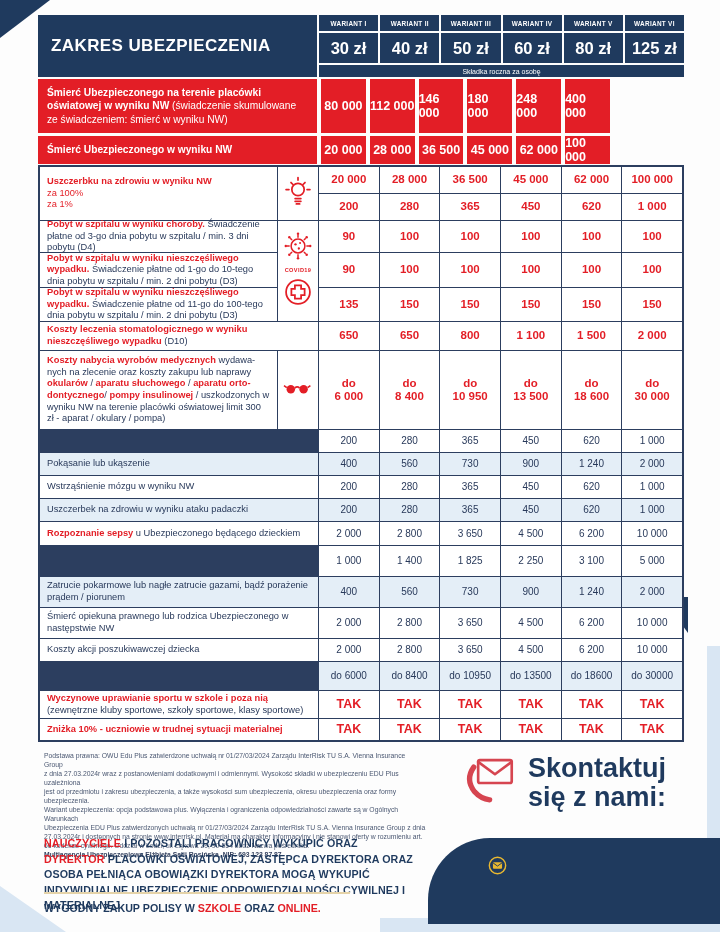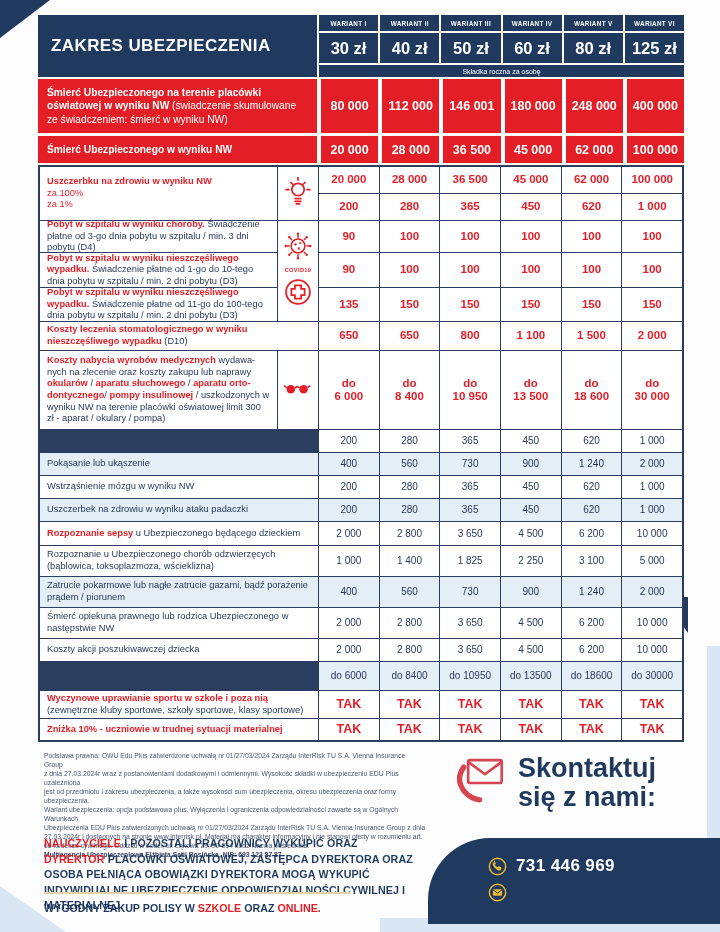--- a/index.html
+++ b/index.html
@@ -20,21 +20,21 @@
   .doc{position:absolute;left:38px;top:15px;width:646px;}
 
   
   .header-grid{display:grid;grid-template-columns:279px repeat(6,1fr);grid-template-rows:16px 30px 12px;gap:2px;width:646px;}
   .hd-left{grid-column:1;grid-row:1/4;background:var(--navy);color:#fff;font-weight:bold;font-size:17px;letter-spacing:.4px;display:flex;align-items:center;padding-left:13px;}
   .hd-variant{background:var(--navy);color:#fff;font-size:6.4px;font-weight:bold;letter-spacing:.3px;display:flex;align-items:center;justify-content:center;}
   .hd-price{background:var(--navy);color:#fff;font-size:16.5px;font-weight:bold;display:flex;align-items:center;justify-content:center;}
   .hd-note{background:var(--navy);color:#fff;font-size:7px;display:flex;align-items:center;justify-content:center;}
 
   
-  .red-grid{display:grid;grid-template-columns:279px repeat(6,1fr);gap:4px;width:646px;}
+  .red-grid{display:grid;grid-template-columns:279px repeat(6,1fr);gap:4px;width:572px;}
   #red1{height:54px;margin-top:2px;}
   #red2{height:27px;margin-top:3px;}
   .red-cell{background:var(--red);}
   .red-label{padding:4px 9px;font-size:10.2px;line-height:1.28;display:flex;align-items:center;}
   .red-val{font-weight:bold;font-size:12.5px;color:#fff;display:flex;align-items:center;justify-content:center;}
 
   
   .main-grid{display:grid;grid-template-columns:237px 40px repeat(6,1fr);gap:1px;background:var(--line);border:2px solid var(--line);width:646px;margin-top:2px;}
   .cell{background:#fff;}
   .cell.tint{background:var(--tint);}
@@ -53,21 +53,21 @@
   .run-w{color:#fff;}
 
   .covid-label{font-size:5.6px;font-weight:bold;color:var(--red);letter-spacing:.4px;line-height:1;}
 
   
   .legal{position:absolute;left:44px;top:751px;width:382px;font-size:6.8px;line-height:1.33;color:#4b5872;}
   #legal-lines{white-space:pre-line;}
   .legal-bold{font-weight:bold;color:#35425f;}
 
   
-  .contact-head{position:absolute;left:448px;top:753px;display:flex;align-items:flex-start;}
+  .contact-head{position:absolute;left:458px;top:753px;display:flex;align-items:flex-start;}
   .contact-icon svg{width:58px;height:53px;display:block;}
   .contact-title{font-size:27px;font-weight:bold;color:var(--navy);line-height:1.07;margin-left:12px;margin-top:1px;}
 
   
   .teachers{position:absolute;left:44px;top:836px;width:374px;font-size:10.7px;font-weight:bold;line-height:1.45;letter-spacing:.1px;}
   .divider{position:absolute;left:44px;top:892px;width:306px;border-top:2px solid #e5d3a8;}
   .purchase{position:absolute;left:44px;top:902px;width:374px;font-size:10.7px;font-weight:bold;}
 
   
   .contact-box{position:absolute;left:428px;top:838px;width:292px;height:86px;background:var(--navy);border-top-left-radius:62px;padding:18px 0 0 60px;}
@@ -102,21 +102,21 @@
         <div class="hd-price" style="grid-area: 2 / 6;">80 zł</div>
         <div class="hd-price" style="grid-area: 2 / 7;">125 zł</div>
         <div class="hd-note" style="grid-area: 3 / 2 / auto / 8;">Składka roczna za osobę</div>
       </div>
     <div class="red-grid" id="red1">
         <div class="red-cell red-label">
           <span class="runs"><span class="run-wb">Śmierć Ubezpieczonego na terenie placówki oświatowej w wyniku NW </span><span class="run-w">(świadczenie skumulowane ze świadczeniem: śmierć w wyniku NW)</span></span>
         </div>
         <div class="red-cell red-val">80 000</div>
         <div class="red-cell red-val">112 000</div>
-        <div class="red-cell red-val">146 001</div>
+        <div class="red-cell red-val">146 000</div>
         <div class="red-cell red-val">180 000</div>
         <div class="red-cell red-val">248 000</div>
         <div class="red-cell red-val">400 000</div>
       </div>
     <div class="red-grid" id="red2">
         <div class="red-cell red-label">
           <span class="runs"><span class="run-wb">Śmierć Ubezpieczonego w wyniku NW</span></span>
         </div>
         <div class="red-cell red-val">20 000</div>
         <div class="red-cell red-val">28 000</div>
@@ -274,23 +274,20 @@
         <div class="cell val  tint" style="grid-area: 11 / 8;">1 000</div>
         <div class="cell lbl" style="grid-area: 12 / 1 / 13 / 3;">
           <span class="runs"><span class="run-rb">Rozpoznanie sepsy</span><span class="run-n"> u Ubezpieczonego będącego dzieckiem</span></span>
         </div>
         <div class="cell val " style="grid-area: 12 / 3;">2 000</div>
         <div class="cell val " style="grid-area: 12 / 4;">2 800</div>
         <div class="cell val " style="grid-area: 12 / 5;">3 650</div>
         <div class="cell val " style="grid-area: 12 / 6;">4 500</div>
         <div class="cell val " style="grid-area: 12 / 7;">6 200</div>
         <div class="cell val " style="grid-area: 12 / 8;">10 000</div>
-        <div class="cell lbl" style="grid-area: 13 / 1 / 14 / 3;">
-          <span class="runs"><span class="run-n">Rozpoznanie u Ubezpieczonego chorób odzwierzęcych (bąblowica, toksoplazmoza, wścieklizna)</span></span>
-        </div>
         <div class="cell val " style="grid-area: 13 / 3;">1 000</div>
         <div class="cell val " style="grid-area: 13 / 4;">1 400</div>
         <div class="cell val " style="grid-area: 13 / 5;">1 825</div>
         <div class="cell val " style="grid-area: 13 / 6;">2 250</div>
         <div class="cell val " style="grid-area: 13 / 7;">3 100</div>
         <div class="cell val " style="grid-area: 13 / 8;">5 000</div>
         <div class="cell lbl tint" style="grid-area: 14 / 1 / 15 / 3;">
           <span class="runs"><span class="run-n">Zatrucie pokarmowe lub nagłe zatrucie gazami, bądź porażenie prądem / piorunem</span></span>
         </div>
         <div class="cell val  tint" style="grid-area: 14 / 3;">400</div>
@@ -371,28 +368,19 @@
 
   <div class="teachers" id="teachers"><span class="runs"><span class="run-rb">NAUCZYCIELE</span><span class="run-nb"> I POZOSTALI PRACOWNICY WYKUPIĆ ORAZ </span><span class="run-rb">DYREKTOR</span><span class="run-nb"> PLACÓWKI OŚWIATOWEJ, ZASTĘPCA DYREKTORA ORAZ OSOBA PEŁNIĄCA OBOWIĄZKI DYREKTORA MOGĄ WYKUPIĆ INDYWIDUALNE UBEZPIECZENIE ODPOWIEDZIALNOŚCI CYWILNEJ I MATERIALNEJ.</span></span></div>
   <div class="divider"></div>
   <div class="purchase" id="purchase"><span class="runs"><span class="run-nb">WYGODNY ZAKUP POLISY W </span><span class="run-rb">SZKOLE</span><span class="run-nb"> ORAZ </span><span class="run-rb">ONLINE.</span></span></div>
 
   <div class="contact-box">
     <div class="c-row">
       <span class="c-ic">
         <svg viewBox="0 0 20 20">
           <circle cx="10" cy="10" r="8.6" fill="none" stroke="#e9b830" stroke-width="1.5"></circle>
-          <path fill="#e9b830" d="M6.4 5.4c-1 .3-1.6 1-1.4 2 .5 3 3.8 6.3 6.8 6.8 1 .2 1.7-.4 2-1.4l.3-1.1c.1-.5-.1-.9-.6-1.1l-1.8-.7c-.4-.2-.9 0-1.1.3l-.5.6c-1.2-.6-2.4-1.8-3-3l.6-.5c.3-.2.5-.7.3-1.1l-.7-1.7c-.2-.5-.6-.7-.9-.1z"></path>
-        </svg>
-      </span>
-      <span class="c-phone">731 446 969</span>
-    </div>
-    <div class="c-row">
-      <span class="c-ic">
-        <svg viewBox="0 0 20 20">
-          <circle cx="10" cy="10" r="8.6" fill="none" stroke="#e9b830" stroke-width="1.5"></circle>
           <rect x="5.2" y="6.6" width="9.6" height="6.8" rx="1" fill="#e9b830"></rect>
           <path d="M5.2 7.2 L10 10.6 L14.8 7.2" fill="none" stroke="#1f3a5e" stroke-width="1"></path>
         </svg>
       </span>
     </div>
   </div>
 </div>
 
 </body></html>

